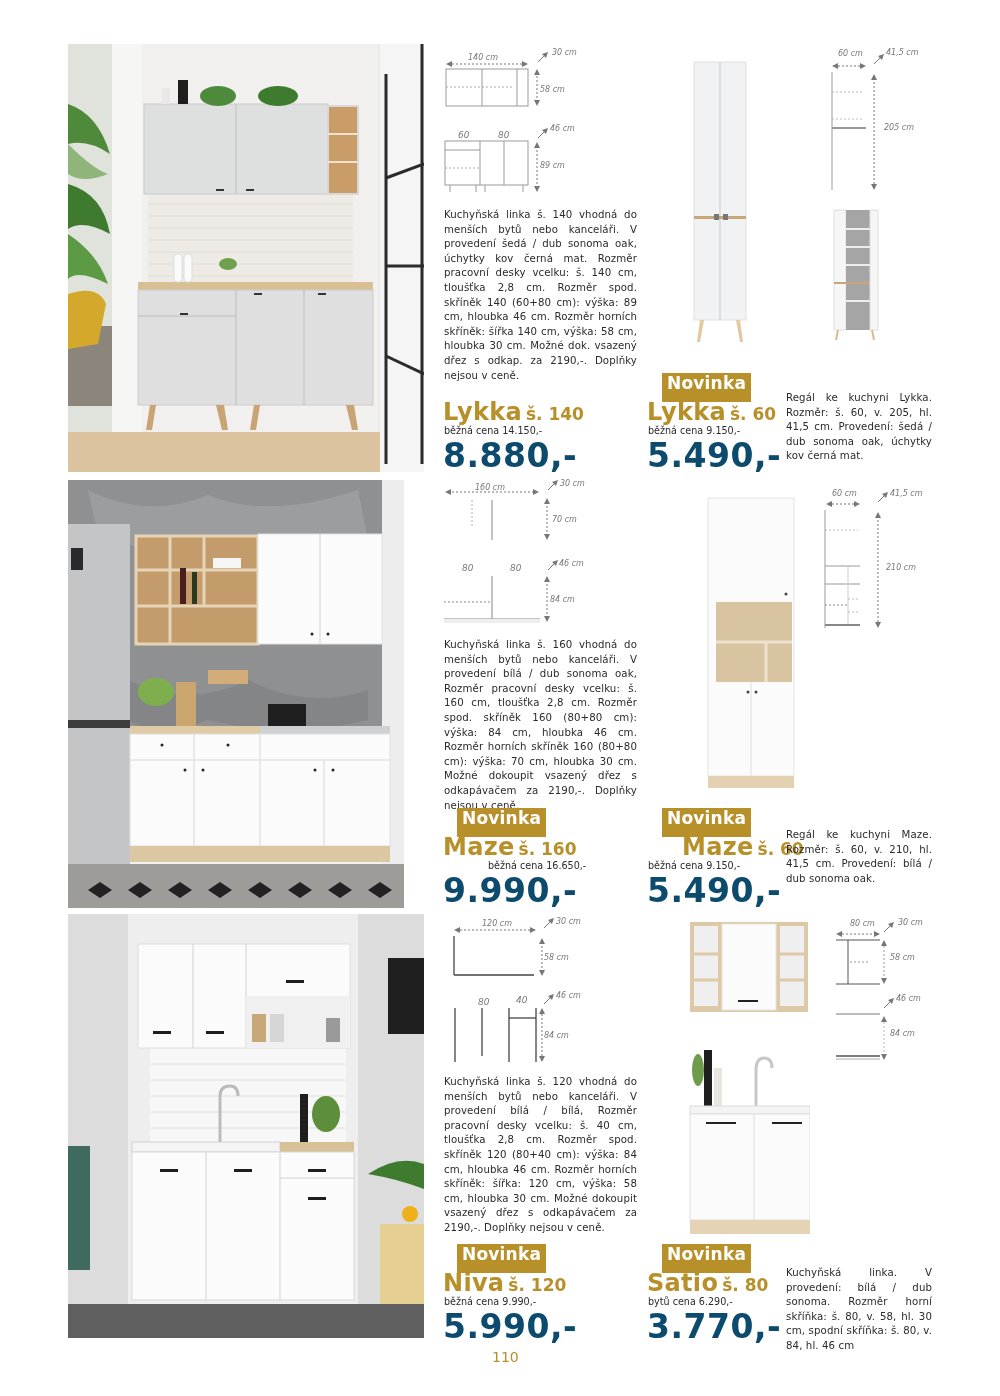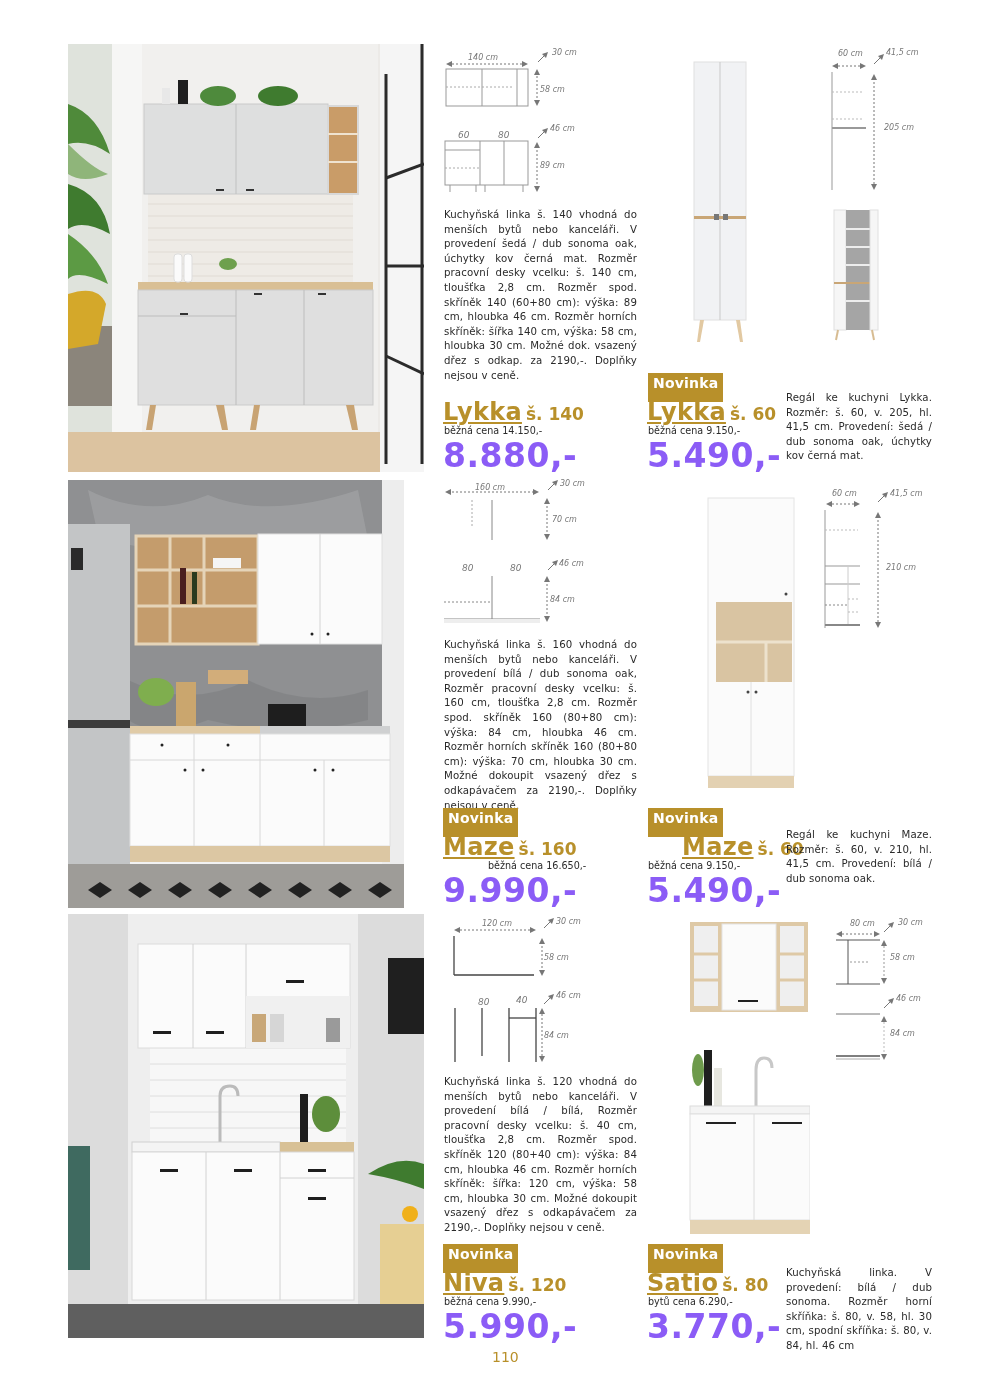--- a/index.html
+++ b/index.html
@@ -24,48 +24,49 @@
     color: #2a2a2a;
     letter-spacing: 0.1px;
   }
 
   
   .badge {
     position: absolute;
     background: #b8902a;
     color: #fff;
     font-weight: bold;
-    font-size: 14px;
+    font-size: 17px;
     line-height: 20px;
     height: 29px;
     padding: 0 5px;
     letter-spacing: 0.2px;
+    margin-left: 14px;
   }
 
   .title {
     position: absolute;
     color: #b8902a;
     font-weight: bold;
     white-space: nowrap;
     line-height: 1;
   }
-  .title .name { font-size: 24px; letter-spacing: 0.3px; text-decoration: underline; }
+  .title .name { font-size: 24px; letter-spacing: 0.3px; }
   .title .size { font-size: 17px; margin-left: 4px; }
 
   .regular {
     position: absolute;
     font-size: 9.6px;
     color: #2a2a2a;
     white-space: nowrap;
   }
   .price {
     position: absolute;
     font-size: 33px;
     font-weight: bold;
-    color: #8b5cf6;
+    color: #0c4a6e;
     letter-spacing: 0.5px;
     white-space: nowrap;
     line-height: 1;
   }
   .page-num {
     position: absolute;
     font-size: 14px;
     color: #b8902a;
   }
 </style>

